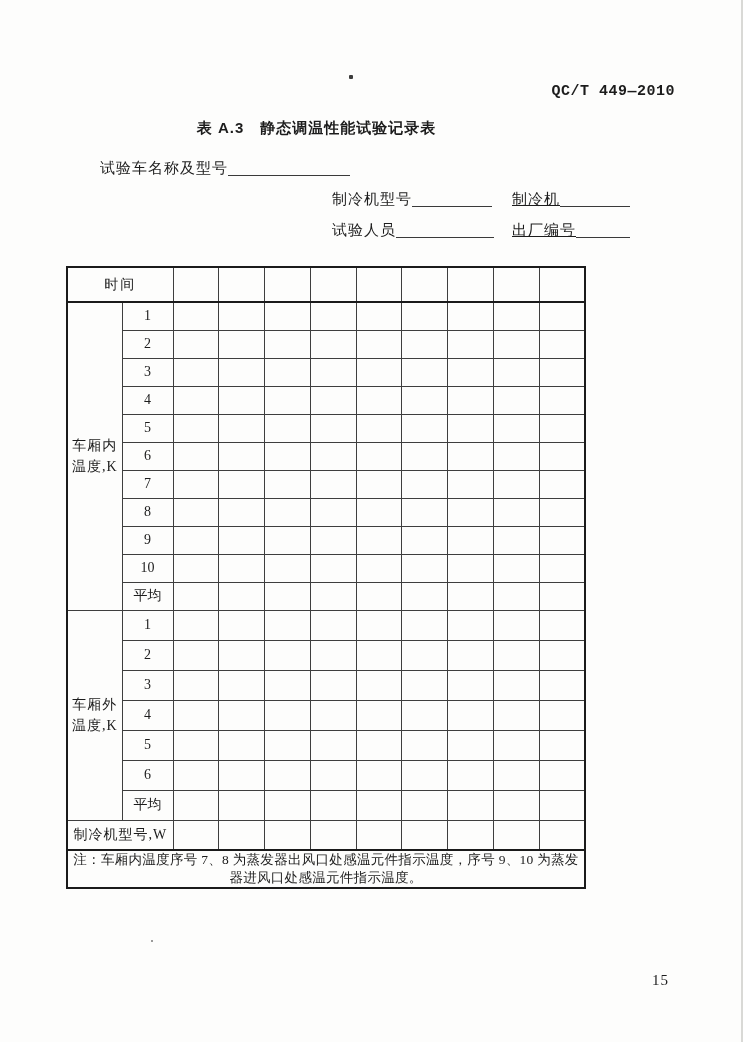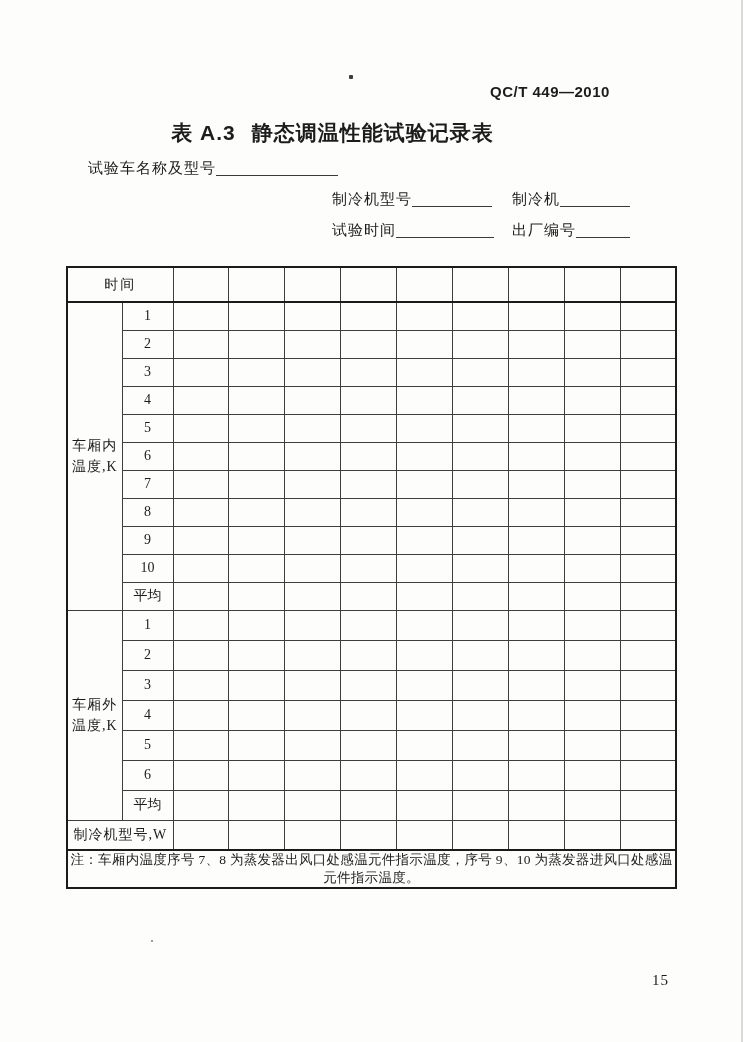--- a/index.html
+++ b/index.html
@@ -6,42 +6,42 @@
   body{
     width:743px;height:1042px;position:relative;
     background:#fdfdfc;
     font-family:"Liberation Serif","DejaVu Serif",serif;
     color:#1c1c1c;
     overflow:hidden;
   }
   
   .std-code{
     position:absolute;top:83px;left:490px;width:185px;
-    text-align:left;font-size:15px;font-weight:bold;letter-spacing:.5px;
-    font-family:Liberation Sans, sans-serif;
+    text-align:right;font-size:15px;font-weight:bold;letter-spacing:.5px;
+    font-family:Liberation Mono, monospace;
   }
   .doc-title{
     position:absolute;top:119px;left:0;width:633px;text-align:center;
     font-family:"Liberation Sans","DejaVu Sans",sans-serif;
-    font-size:21px;font-weight:bold;letter-spacing:1px;margin-left:16px;
+    font-size:15px;font-weight:bold;letter-spacing:1px;
   }
   .doc-title .tno{margin-right:16px;}
   
   .frow{position:absolute;left:0;width:743px;height:24px;font-size:15px;}
   .f1{top:159px}.f2{top:190px}.f3{top:221px}
-  .fcolA{position:absolute;left:88px;white-space:nowrap;}
+  .fcolA{position:absolute;left:100px;white-space:nowrap;}
   .fcolB{position:absolute;left:332px;white-space:nowrap;}
-  .fcolC{position:absolute;left:512px;white-space:nowrap;}
+  .fcolC{position:absolute;left:512px;white-space:nowrap;text-decoration:underline;}
   .flabel{letter-spacing:1px;}
   .fill{display:inline-block;border-bottom:1px solid #3a3a3a;height:16px;vertical-align:-3px;}
   .u122{width:122px}.u128{width:128px}.u182{width:182px}
   .u80{width:80px}.u70{width:70px}.u98{width:98px}.u54{width:54px}
   
   table.paper{
-    position:absolute;left:66px;top:266px;width:611px;
+    position:absolute;left:66px;top:266px;width:520px;
     border-collapse:collapse;table-layout:fixed;
     border:2px solid #1b1b1b;
   }
   table.paper td{
     border:1px solid #3e3e3e;padding:0;
     font-size:14px;text-align:center;vertical-align:middle;
     overflow:hidden;
   }
   tr.rhead{height:35px;}
   tr.rhead td{border-bottom:2px solid #1b1b1b;}
@@ -81,21 +81,21 @@
   <span class="fcolB">
     <span class="flabel">制冷机型号</span><span class="fill u80"></span>
   </span>
   <span class="fcolC">
     <span class="flabel">制冷机</span><span class="fill u70"></span>
   </span>
 </div>
 
 <div class="frow f3">
   <span class="fcolB">
-    <span class="flabel">试验时间</span><span class="fill u98"></span>
+    <span class="flabel">试验人员</span><span class="fill u98"></span>
   </span>
   <span class="fcolC">
     <span class="flabel">出厂编号</span><span class="fill u54"></span>
   </span>
 </div>
 
 <table class="paper">
   <colgroup>
     <col style="width:55px">
       <col style="width:51px">

